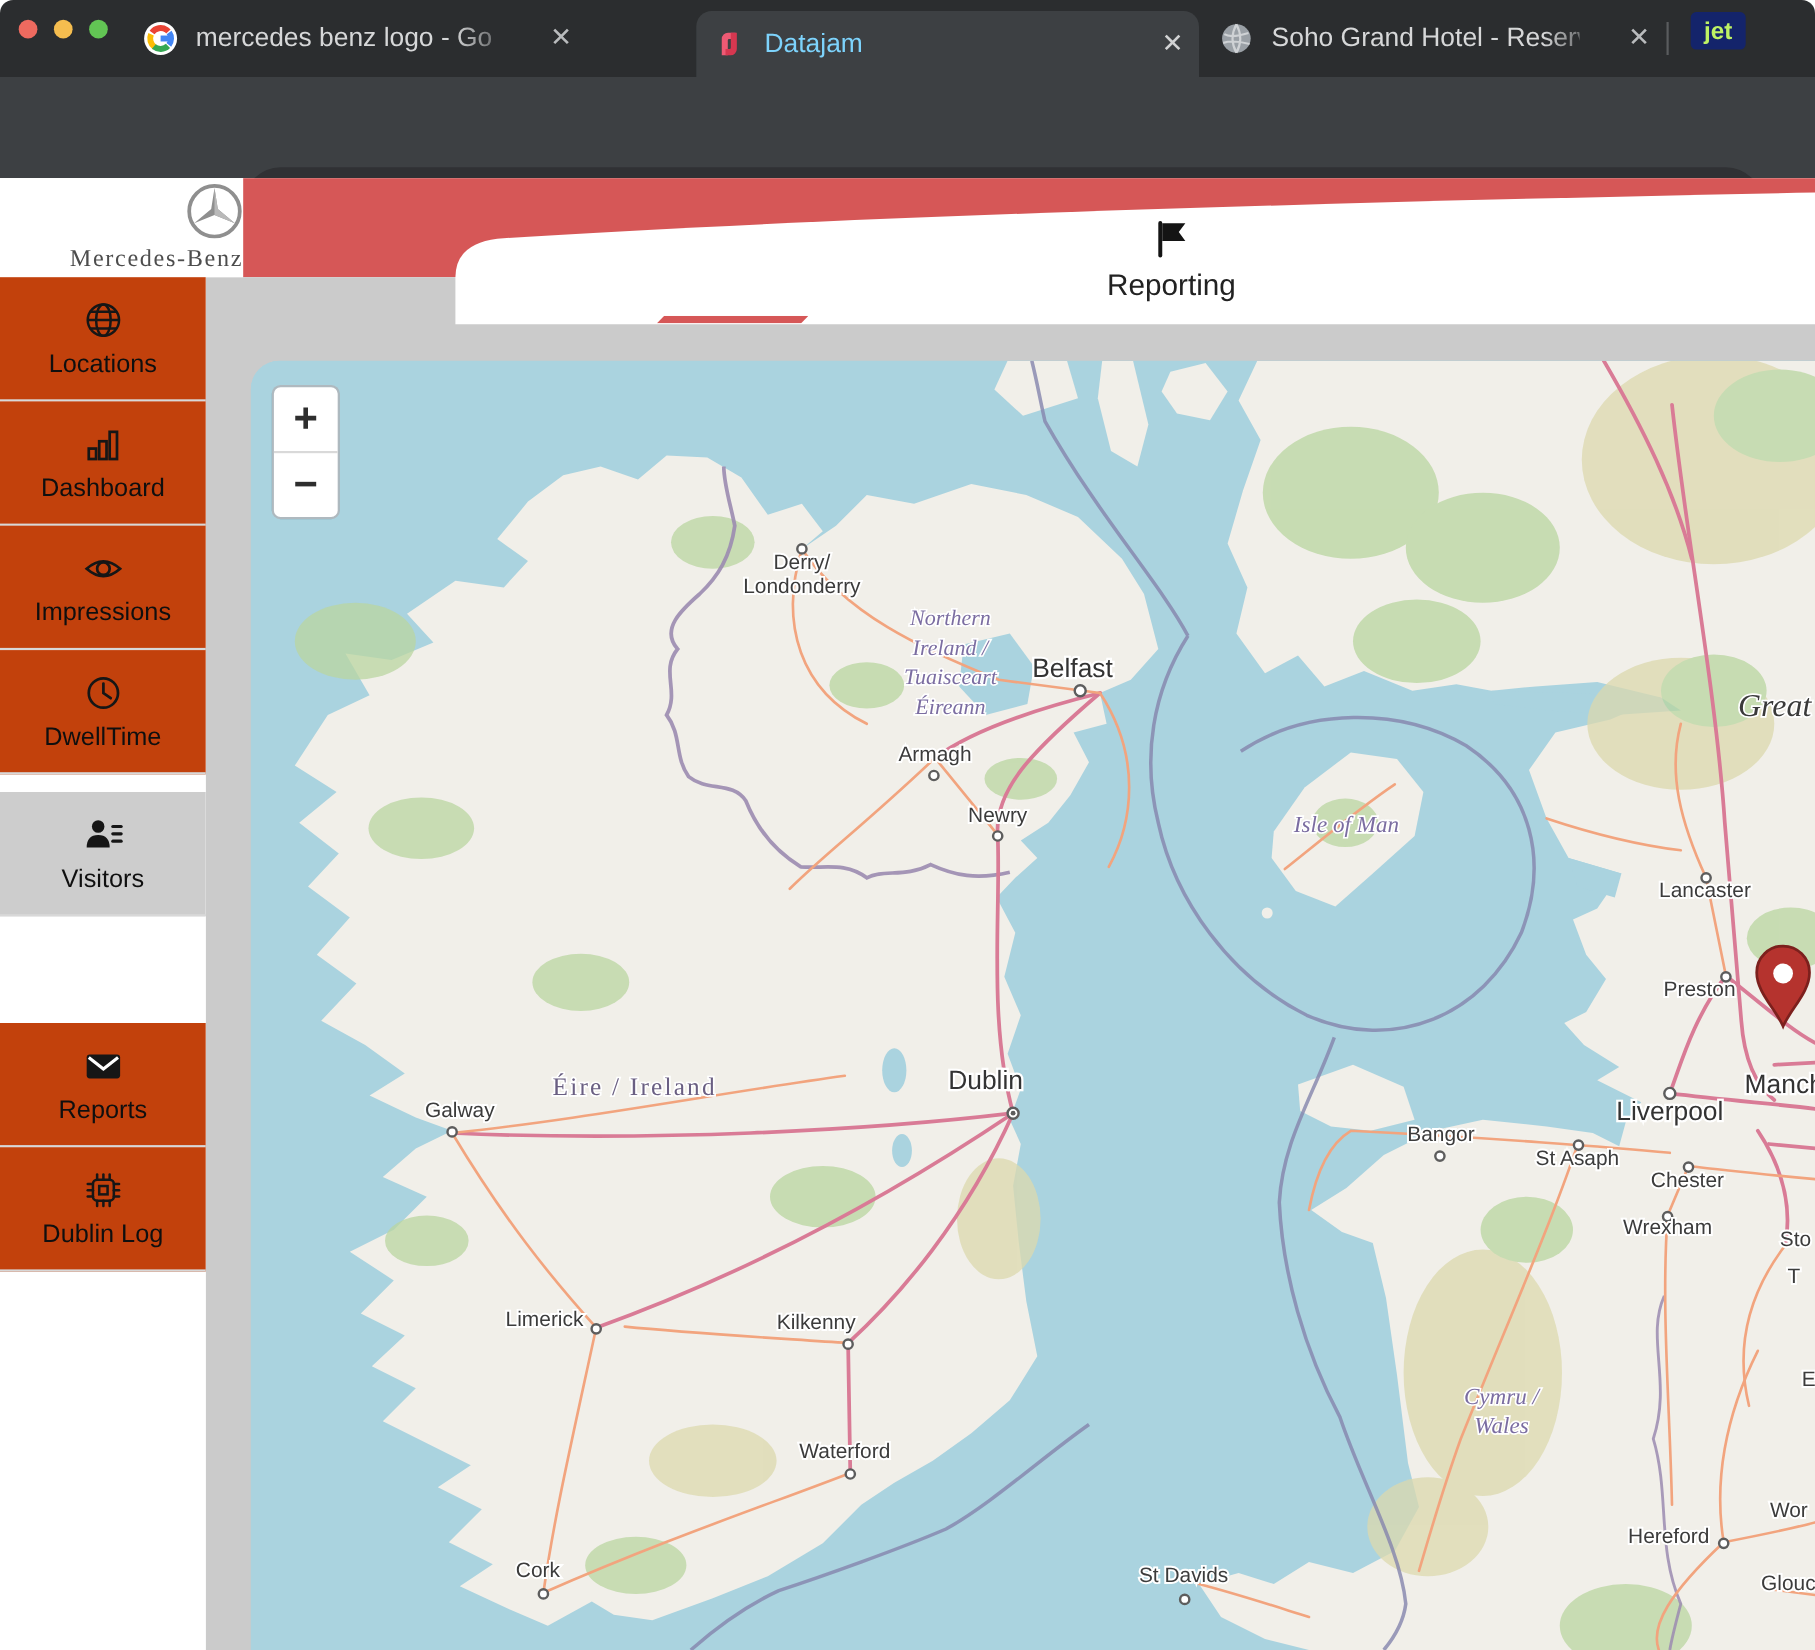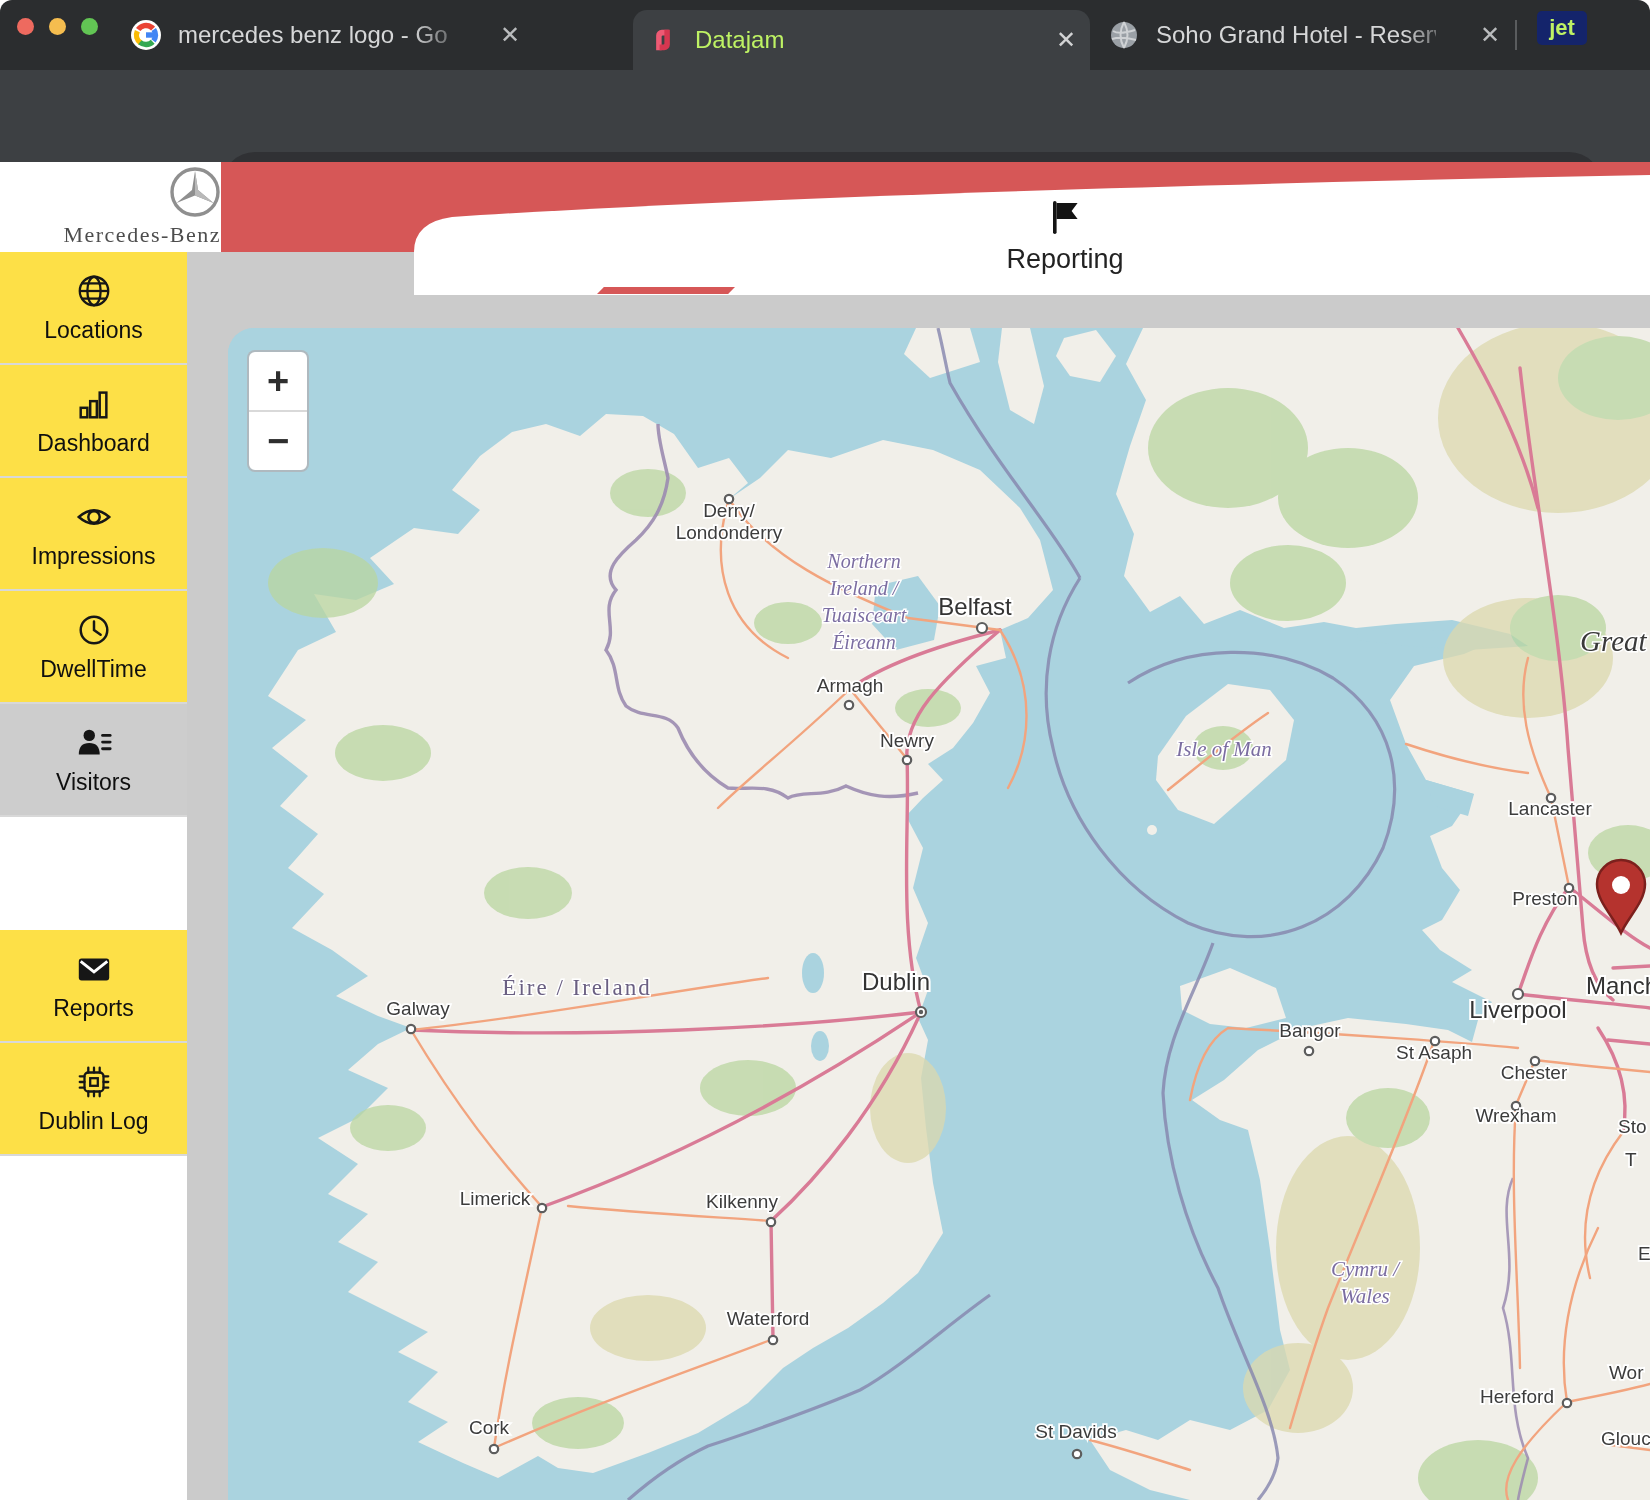--- a/index.html
+++ b/index.html
@@ -32,21 +32,21 @@
   #reporting-tab{position:absolute;left:960px;top:38px;width:210px;height:96px;display:flex;flex-direction:column;align-items:center;}
   #reporting-label{font-size:27px;color:#222;margin-top:8px;}
   #reporting-underline{position:absolute;left:597px;top:125px;width:138px;height:7px;background:#d65757;
                        clip-path:polygon(5% 0,100% 0,95% 100%,0 100%);}
 
   
   #logo-box{position:absolute;left:0;top:0;width:221px;height:90px;background:#fff;display:flex;flex-direction:column;align-items:flex-end;justify-content:center;}
   #brand-text{font-family:"Liberation Serif",serif;font-size:22px;color:#4d4d4d;letter-spacing:1.5px;margin-top:4px;}
   #sidebar{position:absolute;left:0;top:90px;width:187px;height:1248px;background:#fff;}
   .side-item{position:absolute;left:0;width:187px;height:111px;display:flex;flex-direction:column;align-items:center;justify-content:center;
-             border-bottom:2px solid #d8d8d8;background:#fde047;}
+             border-bottom:2px solid #d8d8d8;background:#c2410c;}
   .side-item .lbl{font-size:23px;color:#0f0f0f;margin-top:7px;}
   .side-item.active{background:#cdcdcd;}
   .sicon{width:38px;height:38px;}
 
   
   #map{position:absolute;left:228px;top:166px;width:1422px;height:1172px;background:#aad3df;border-radius:26px 0 0 0;overflow:hidden;}
   #map svg{display:block;}
   #zoomctl{position:absolute;left:19px;top:22px;width:62px;height:122px;background:#fff;border:2px solid rgba(55,80,95,.4);
            border-radius:8px;box-sizing:border-box;display:flex;flex-direction:column;}
   .zbtn{flex:1;display:flex;align-items:center;justify-content:center;font-size:38px;color:#2e2e2e;font-weight:bold;line-height:1;}
@@ -81,21 +81,21 @@
       <span class="tab-title" style="position:relative;max-width:270px">mercedes benz logo - Google</span>
       <div class="fade fade-dark" style="right:48px;width:60px"></div>
       <span class="tclose">✕</span>
     </div>
 
     <div class="tab" id="tab-active" style="padding:0 14px;box-sizing:border-box;">
       <svg class="favicon" viewBox="0 0 28 28">
         <path d="M8 23 V10 a5 5 0 0 1 5-5 h6 v5 h-5.2 a1 1 0 0 0-1 1 V23 z" fill="#ee5a74"></path>
         <path d="M20 5 v13 a5 5 0 0 1-5 5 h-4 v-5 h3.2 a1 1 0 0 0 1-1 V5 z" fill="#d63750"></path>
       </svg>
-      <span class="tab-title" style="color:#bef264">Datajam</span>
+      <span class="tab-title" style="color:#7dd3fc">Datajam</span>
       <span class="tclose" style="color:#d2d3d4">✕</span>
     </div>
 
     <div class="tab" style="left:1108px;width:392px">
       <svg class="favicon" viewBox="0 0 32 32">
         <circle cx="16" cy="16" r="13" fill="#9aa0a6"></circle>
         <path d="M5 12 q6 4 22-1 M4 20 q9-3 24 1 M16 3 q-7 13 0 26 M16 3 q7 13 0 26" stroke="#d8dadd" stroke-width="2" fill="none" opacity=".85"></path>
       </svg>
       <span class="tab-title" style="position:relative;max-width:280px">Soho Grand Hotel - Reservati</span>
       <div class="fade fade-dark" style="right:42px;width:55px"></div>
@@ -203,21 +203,21 @@
       <div class="side-item" style="top:339px">
         <svg class="sicon" viewBox="0 0 40 40">
           <g stroke="#161616" stroke-width="2.6" fill="none" stroke-linecap="round">
             <circle cx="20" cy="20" r="14"></circle>
               <path d="M20 11 V20 L27 25"></path>
           </g>
         </svg>
         <div class="lbl">DwellTime</div>
       </div>
 
-      <div class="side-item active" style="top:452px">
+      <div class="side-item active" style="top:468px">
         <svg class="sicon" viewBox="0 0 40 40">
           <circle cx="15" cy="12" r="6" fill="#161616"></circle>
           <path d="M4 32 q0-12 11-12 q11 0 11 12 z" fill="#161616"></path>
           <g stroke="#161616" stroke-width="3" stroke-linecap="round">
             <line x1="29" y1="12" x2="37" y2="12"></line>
               <line x1="29" y1="19" x2="37" y2="19"></line>
               <line x1="29" y1="26" x2="37" y2="26"></line>
           </g>
         </svg>
         <div class="lbl">Visitors</div>

